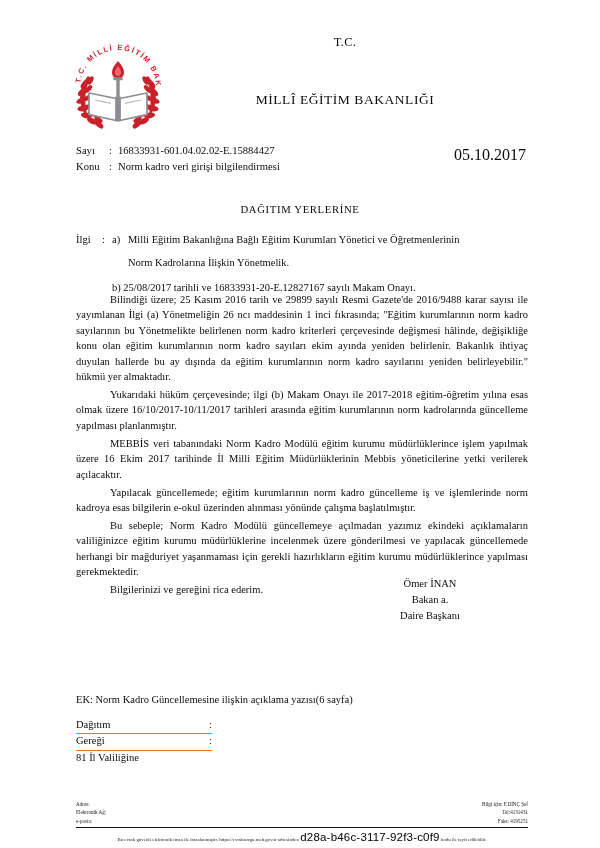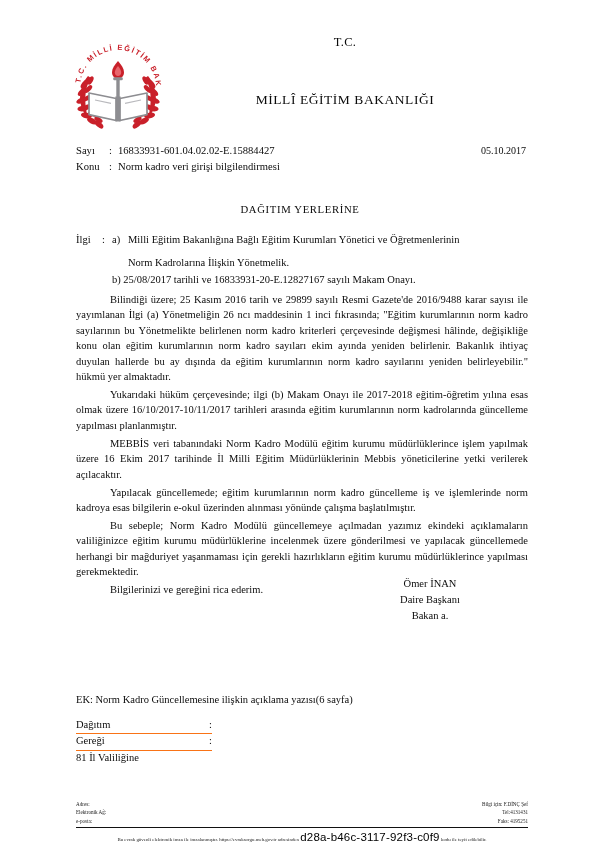--- a/index.html
+++ b/index.html
@@ -84,21 +84,21 @@
   }
   .meta-colon {
     width: 9px;
     flex: 0 0 9px;
   }
   .meta-value { flex: 1 1 auto; }
   .meta-date {
     position: absolute;
     right: 0;
     top: 0;
-    font-size: 10px;
+    font-size: 16px;
     margin-left: 24px;
   }
 
   
   .addressee {
     position: absolute;
     left: 0;
     top: 203px;
     width: 600px;
     text-align: center;
@@ -126,21 +126,21 @@
     flex: 1 1 auto;
     text-align: justify;
     text-justify: inter-word;
   }
   .ilgi-cont {
     margin-left: 52px;
     margin-top: 8px;
   }
   .ilgi-b {
     margin-left: 36px;
-    margin-top: 1px;
+    margin-top: 9px;
   }
 
   
   .body {
     position: absolute;
     left: 76px;
     top: 292px;
     width: 452px;
     font-size: 10.5px;
     line-height: 1.47;
@@ -347,22 +347,22 @@
     <p>Bilindiği üzere; 25 Kasım 2016 tarih ve 29899 sayılı Resmi Gazete'de 2016/9488 karar sayısı ile  yayımlanan  İlgi (a) Yönetmeliğin 26 ncı maddesinin 1 inci fıkrasında; "Eğitim kurumlarının norm kadro sayılarının bu Yönetmelikte belirlenen norm kadro kriterleri çerçevesinde değişmesi hâlinde, değişikliğe konu olan eğitim kurumlarının norm kadro sayıları ekim ayında yeniden belirlenir. Bakanlık   ihtiyaç duyulan hallerde bu ay dışında da eğitim kurumlarının norm kadro sayılarını yeniden belirleyebilir." hükmü yer almaktadır.</p>
     <p>Yukarıdaki hüküm çerçevesinde;  ilgi (b) Makam Onayı ile 2017-2018 eğitim-öğretim yılına esas olmak üzere 16/10/2017-10/11/2017 tarihleri arasında eğitim kurumlarının norm kadrolarında güncelleme  yapılması planlanmıştır.</p>
     <p>MEBBİS  veri tabanındaki Norm Kadro Modülü eğitim kurumu müdürlüklerince işlem yapılmak üzere 16 Ekim 2017  tarihinde İl Milli Eğitim Müdürlüklerinin Mebbis yöneticilerine yetki verilerek açılacaktır.</p>
     <p>Yapılacak güncellemede; eğitim kurumlarının norm kadro güncelleme iş ve işlemlerinde norm kadroya esas bilgilerin e-okul üzerinden alınması yönünde çalışma başlatılmıştır.</p>
     <p>Bu sebeple; Norm Kadro Modülü güncellemeye açılmadan  yazımız ekindeki açıklamaların valiliğinizce eğitim kurumu müdürlüklerine incelenmek üzere gönderilmesi ve yapılacak güncellemede herhangi bir mağduriyet yaşanmaması için  gerekli hazırlıkların eğitim kurumu müdürlüklerince yapılması gerekmektedir.</p>
     <p>Bilgilerinizi ve gereğini rica ederim.</p>
   </div>
 
   <div class="signature">
     <div>Ömer İNAN</div>
+    <div>Bakan a.</div>
     <div>Daire Başkanı</div>
-    <div>Bakan a.</div>
   </div>
 
   <div class="ek">EK: Norm Kadro Güncellemesine ilişkin açıklama yazısı(6 sayfa)</div>
 
   <div class="dagitim">
     <div class="dag-row">
       <span class="dl">Dağıtım</span>
       <span class="dc">:</span>
     </div>
     <div class="dag-row">

